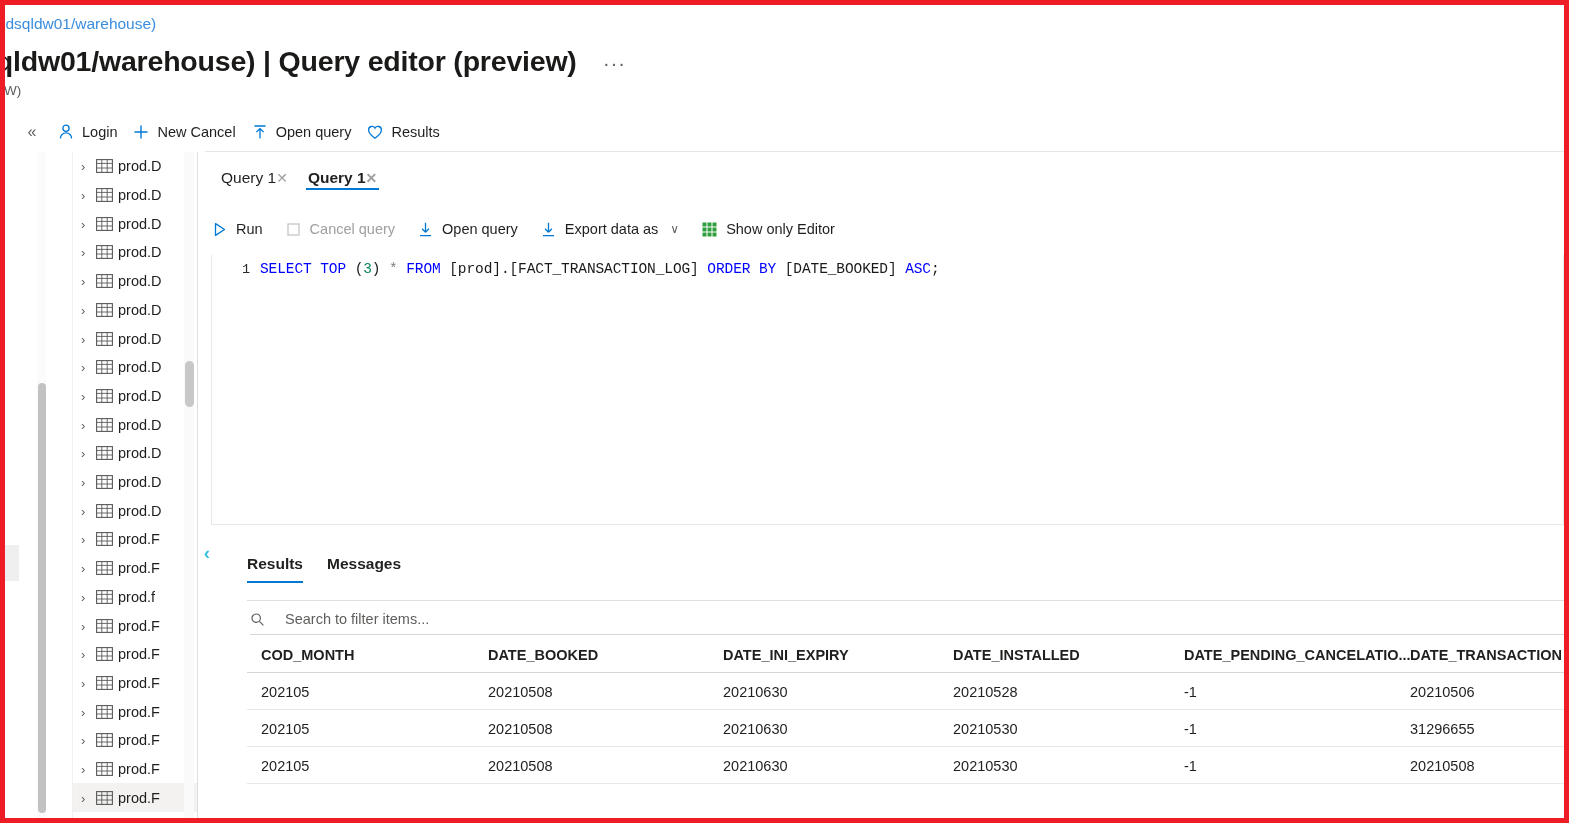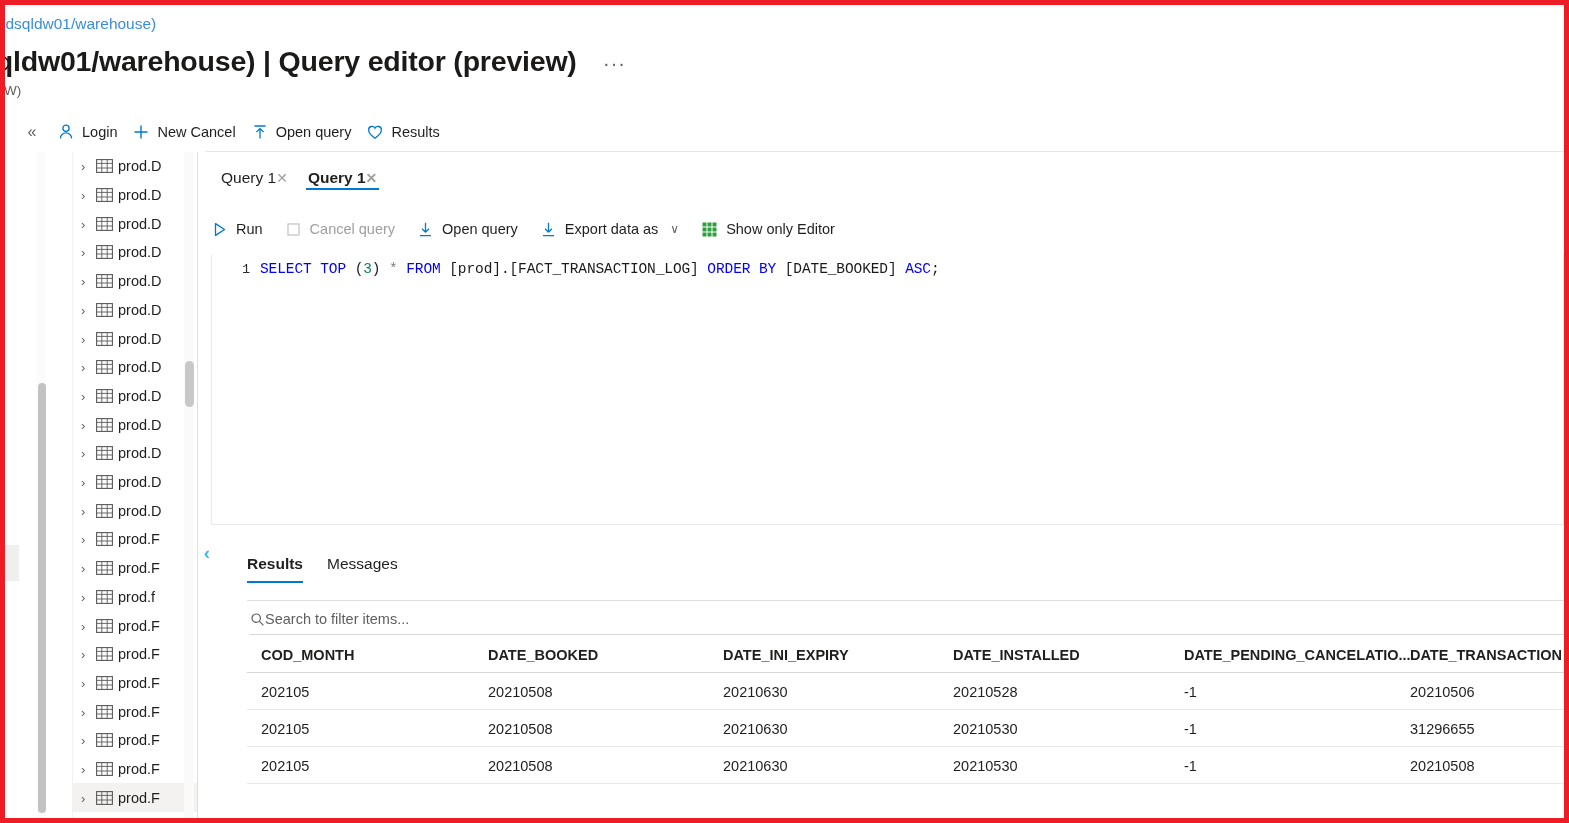--- a/index.html
+++ b/index.html
@@ -174,36 +174,36 @@
   .id { color: #1a1a1a; }
   .punc { color: #1a1a1a; }
 
   
   .rtabs {
     position: absolute; left: 242px; top: 550px;
     display: flex; align-items: flex-start; gap: 24px;
   }
   .rtab {
     position: relative; font-size: 15.5px; color: #201f1e;
-    padding-bottom: 12px; white-space: nowrap;
+    padding-bottom: 12px; white-space: nowrap; font-weight: bold;
   }
   .rtab.active { font-weight: 700; }
   .rtab .underline {
     position: absolute; left: 0; right: 0; bottom: 2px;
     height: 2.5px; background: #0078d4;
   }
   .rtabs-sep {
     position: absolute; left: 242px; top: 595px;
     width: 1317px; height: 1px; background: #e1dfdd;
   }
 
   .filter-row {
     position: absolute; left: 245px; top: 600px;
     width: 1314px; height: 28px;
-    display: flex; align-items: center; gap: 0;
+    display: flex; align-items: center; gap: 20px;
   }
   .filter-row .ic { width: 15px; height: 15px; flex: none; }
   .filter-row .ph { font-size: 14.5px; color: #605e5c; }
   .filter-underline {
     position: absolute; left: 245px; top: 629px;
     width: 1314px; height: 1px; background: #d6d6d6;
   }
 
   .grid {
     position: absolute; left: 242px; top: 632px;

